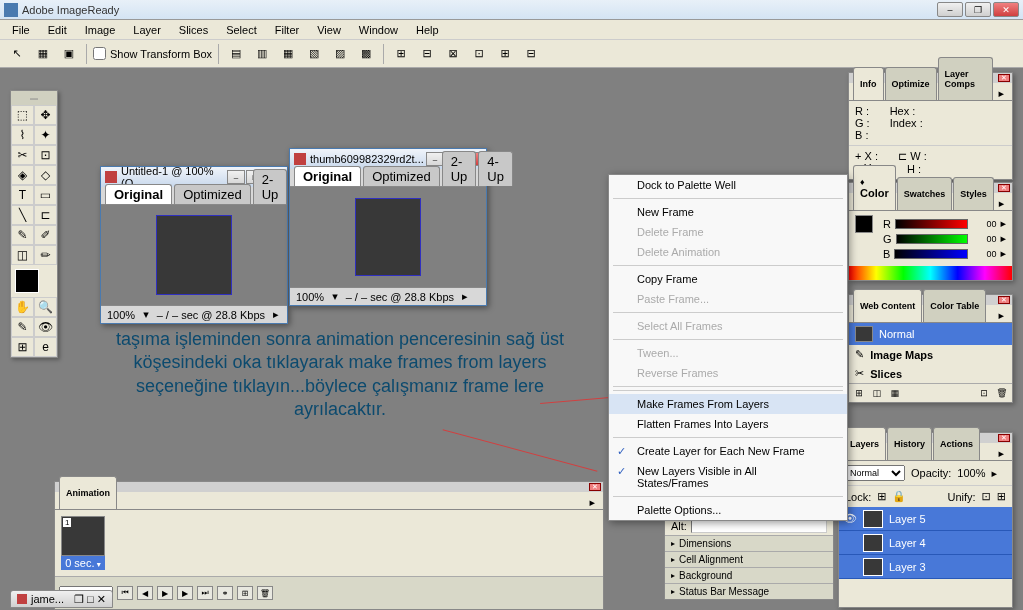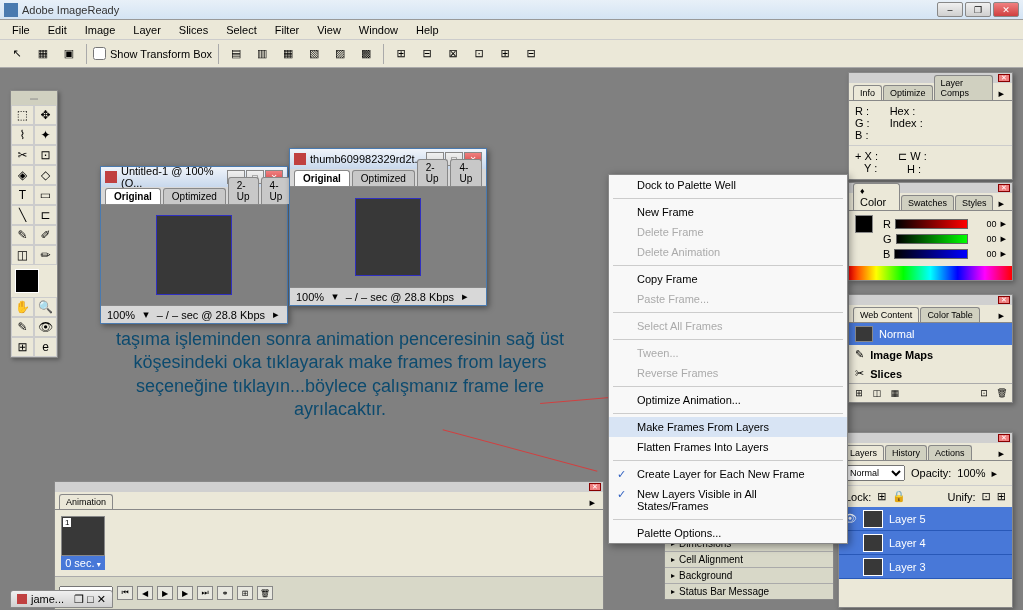--- a/index.html
+++ b/index.html
@@ -22,30 +22,30 @@
 .tool { width: 23px; height: 20px; border: 1px solid #ccc; display: flex; align-items: center; justify-content: center; cursor: pointer; font-size: 12px; }
 .swatch { width: 24px; height: 24px; background: #000; border: 1px solid #fff; margin: 4px; }
 .docwin { position: absolute; background: #ef4444; border: 1px solid #4a7aaf; box-shadow: 2px 2px 6px rgba(0,0,0,0.4); }
 .docwin .dtitle { height: 20px; background: linear-gradient(#f0f4fa,#c8d8ec); display: flex; align-items: center; padding: 0 4px; font-size: 10px; }
 .docwin .dtitle .icon { width: 12px; height: 12px; background: #c04040; margin-right: 4px; }
 .docwin .dtitle span { flex: 1; }
 .docwin .dbtns { display: flex; gap: 1px; }
 .docwin .dbtn { width: 18px; height: 14px; background: linear-gradient(#f0f0f0,#d8d8d8); border: 1px solid #888; font-size: 8px; display: flex; align-items: center; justify-content: center; cursor: pointer; }
 .docwin .dbtn.close { background: linear-gradient(#f08080,#d04040); color: #fff; }
 .doctabs { height: 18px; background: #d8d8d8; display: flex; align-items: flex-end; padding: 0 4px; gap: 2px; border-bottom: 1px solid #888; }
-.doctab { padding: 2px 8px; background: #c8c8c8; border: 1px solid #888; border-bottom: none; font-size: 10px; cursor: pointer; border-radius: 3px 3px 0 0; margin-top: 20px; }
+.doctab { padding: 2px 8px; background: #c8c8c8; border: 1px solid #888; border-bottom: none; font-size: 13px; cursor: pointer; border-radius: 3px 3px 0 0; margin-top: 20px; }
 .doctab.active { background: #fff; font-weight: bold; }
 .doccanvas { background: #808080; display: flex; align-items: center; justify-content: center; padding: 16px; }
 .docimg { background: #383838; border: 1px solid #3030c0; }
 .docstatus { height: 18px; background: #d8d8d8; display: flex; align-items: center; padding: 0 6px; gap: 8px; font-size: 9px; border-top: 1px solid #888; }
 .panel { position: absolute; background: #ebe8d8; border: 1px solid #888; box-shadow: 2px 2px 5px rgba(0,0,0,0.3); }
 .panel-top { height: 10px; background: #d0d0d0; display: flex; justify-content: flex-end; align-items: center; padding-right: 2px; }
 .panel-close { width: 12px; height: 8px; background: #f08080; border: 1px solid #800; font-size: 7px; color: #fff; display: flex; align-items: center; justify-content: center; cursor: pointer; }
 .panel-tabs { height: 18px; display: flex; align-items: flex-end; padding: 0 4px; gap: 1px; border-bottom: 1px solid #888; }
-.ptab { padding: 2px 6px; background: #d0d0c0; border: 1px solid #888; border-bottom: none; font-size: 9px; cursor: pointer; border-radius: 3px 3px 0 0; }
+.ptab { padding: 11px 6px; background: #d0d0c0; border: 1px solid #888; border-bottom: none; font-size: 9px; cursor: pointer; border-radius: 3px 3px 0 0; font-weight: bold; }
 .ptab.active { background: #ebe8d8; }
 .ptab-arrow { margin-left: auto; padding: 0 4px; cursor: pointer; }
 .panel-body { padding: 4px 6px; font-size: 9px; }
 .slider-row { display: flex; align-items: center; gap: 4px; margin: 2px 0; }
 .slider-track { flex: 1; height: 10px; background: linear-gradient(to right, #000, currentColor); border: 1px solid #666; position: relative; }
 .slider-val { width: 24px; text-align: right; font-size: 9px; }
 .spectrum { height: 14px; background: linear-gradient(to right, red, yellow, lime, cyan, blue, magenta, red); }
 .ctxmenu { position: absolute; background: #f8f8f8; border: 1px solid #888; box-shadow: 2px 2px 8px rgba(0,0,0,0.4); width: 240px; z-index: 100; padding: 0 0; }
 .ctxitem { padding: 4px 24px 4px 28px; font-size: 11px; cursor: pointer; position: relative; }
 .ctxitem.disabled { color: #aaa; }
@@ -258,21 +258,20 @@
   <div class="ctxitem disabled">Delete Animation</div>
   <div class="ctxsep"></div>
   <div class="ctxitem">Copy Frame</div>
   <div class="ctxitem disabled">Paste Frame...</div>
   <div class="ctxsep"></div>
   <div class="ctxitem disabled">Select All Frames</div>
   <div class="ctxsep"></div>
   <div class="ctxitem disabled">Tween...</div>
   <div class="ctxitem disabled">Reverse Frames</div>
   <div class="ctxsep"></div>
-  <div class="ctxitem">Optimize Animation...</div>
   <div class="ctxsep"></div>
   <div class="ctxitem highlight">Make Frames From Layers</div>
   <div class="ctxitem">Flatten Frames Into Layers</div>
   <div class="ctxsep"></div>
   <div class="ctxitem"><span class="ctxcheck">✓</span><span>Create Layer for Each New Frame</span></div>
   <div class="ctxitem"><span class="ctxcheck">✓</span><span>New Layers Visible in All States/Frames</span></div>
   <div class="ctxsep"></div>
   <div class="ctxitem">Palette Options...</div>
 </div>
 

